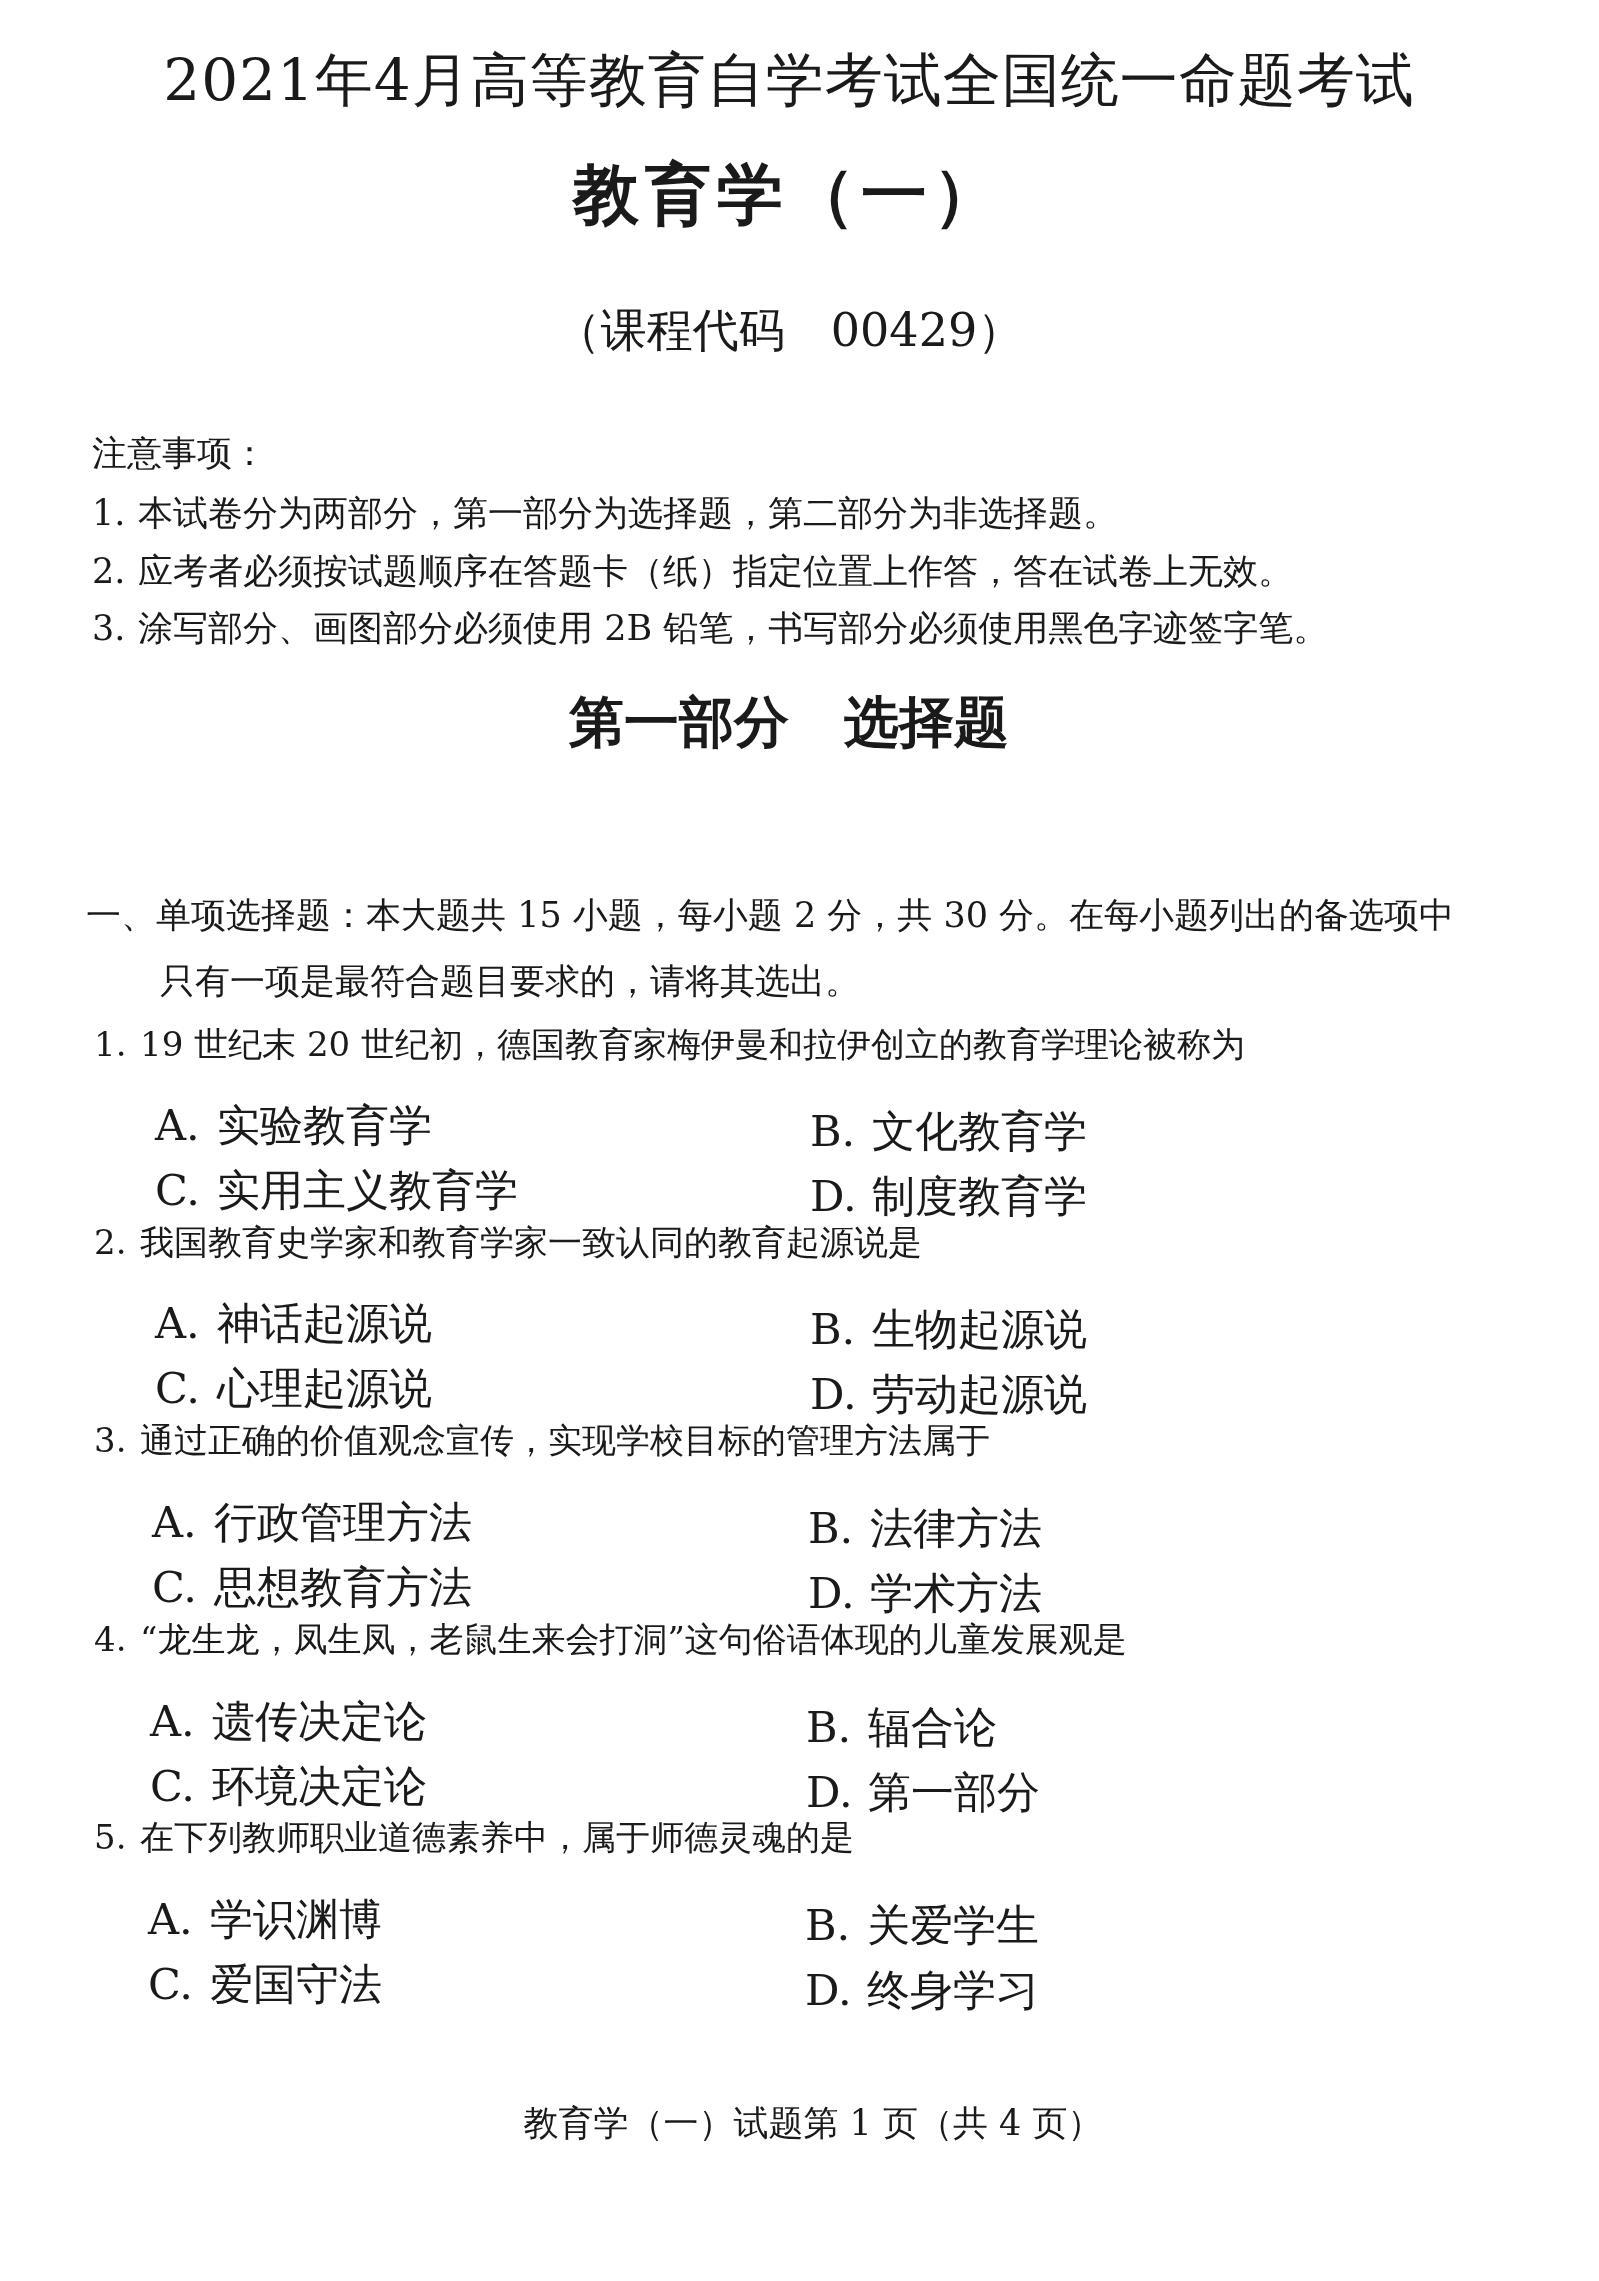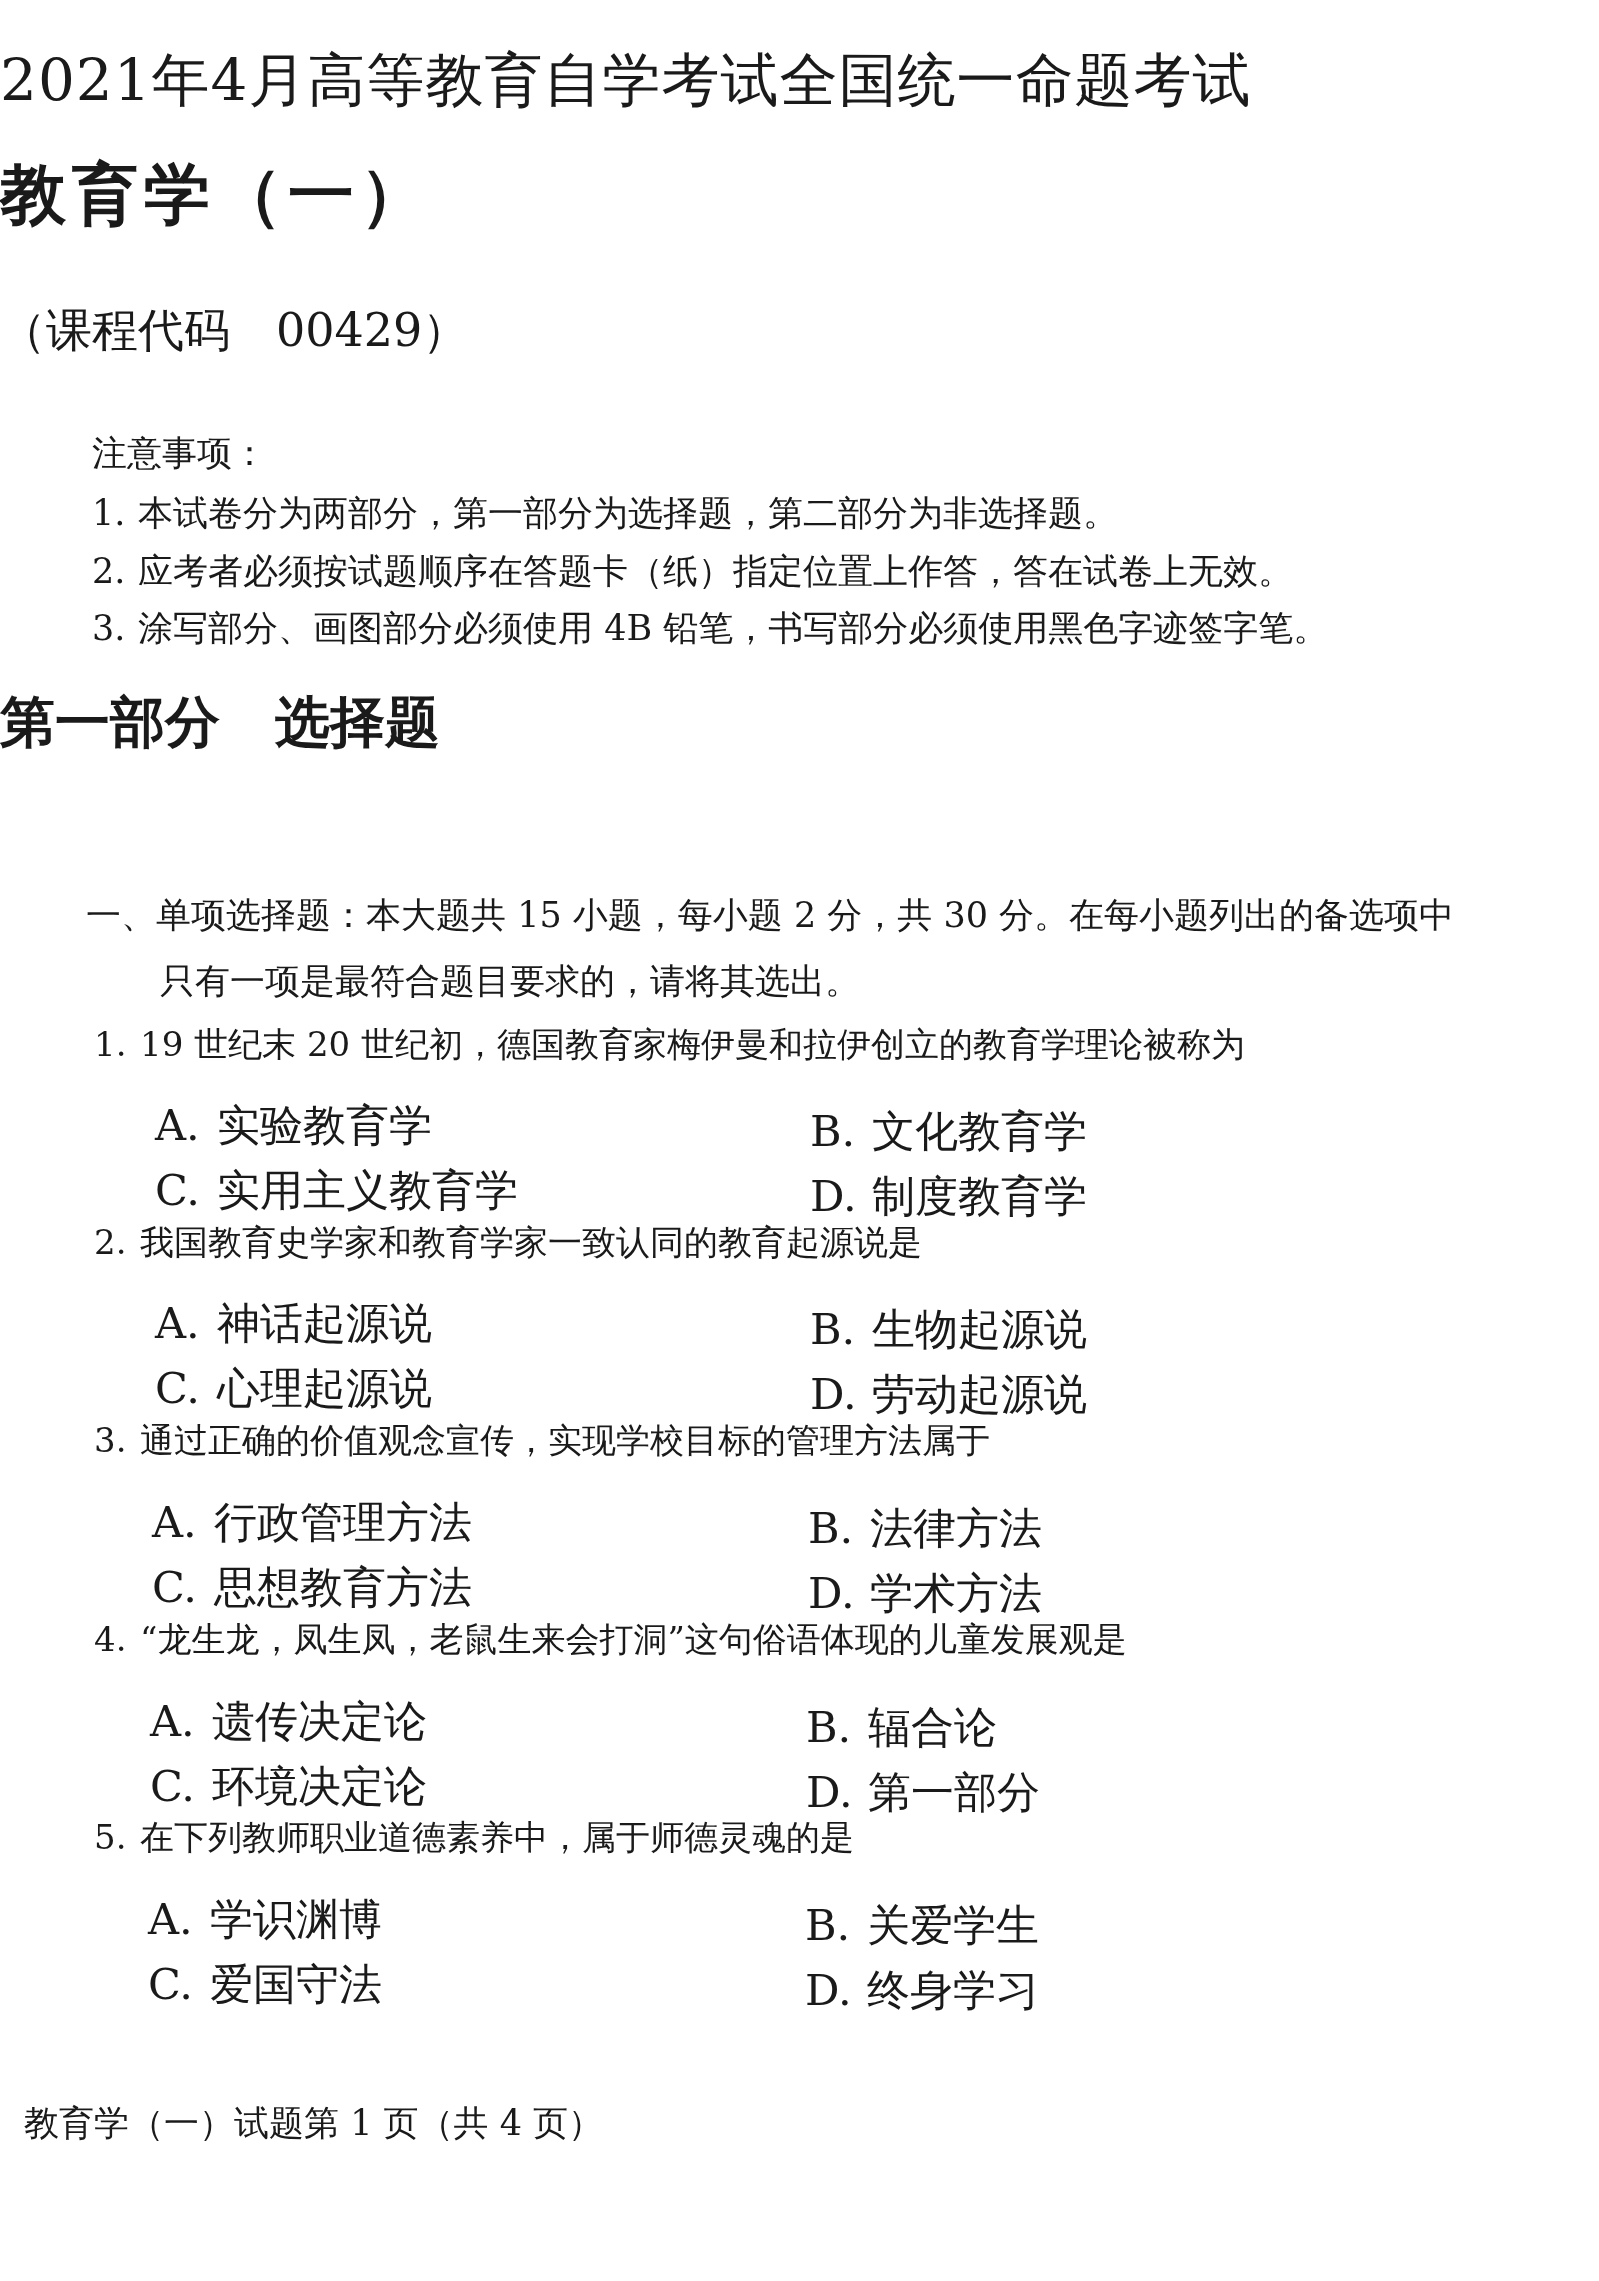--- a/index.html
+++ b/index.html
@@ -2,21 +2,21 @@
 <html><head>
 <meta charset="utf-8">
 <style>
   html, body { margin: 0; padding: 0; background: #ffffff; }
   body {
     width: 1599px; height: 2281px; position: relative; overflow: hidden;
     font-family: "DejaVu Serif", "Liberation Serif", serif;
     color: #1a1a1a;
   }
   .abs { position: absolute; white-space: nowrap; }
-  .center { left: 0; width: 1578px; }
+  .center { left: 0; width: 1578px; text-align: center; }
   .title { top: 42px; font-size: 58px; letter-spacing: 1px; }
   .subtitle { top: 150px; font-size: 66px; font-weight: bold; letter-spacing: 6px; }
   .code { top: 300px; font-size: 46px; }
   .notes-head { left: 92px; top: 430px; font-size: 35px; }
   .note { left: 92px; font-size: 35px; }
   .section-title { top: 686px; font-size: 55px; font-weight: bold; }
   .instr { font-size: 35px; }
   .q { left: 94px; font-size: 34px; }
   .opt { font-size: 43px; margin-top: 10px; }
   .footer { top: 2100px; font-size: 35px; padding-left: 24px; }
@@ -31,21 +31,21 @@
 <div class="abs center code">（课程代码　00429）</div>
 
 <div class="abs notes-head">注意事项：</div>
 <div class="abs note" style="top:490px">
   <span class="num">1.</span><span>本试卷分为两部分，第一部分为选择题，第二部分为非选择题。</span>
 </div>
 <div class="abs note" style="top:548px">
   <span class="num">2.</span><span>应考者必须按试题顺序在答题卡（纸）指定位置上作答，答在试卷上无效。</span>
 </div>
 <div class="abs note" style="top:605px">
-  <span class="num">3.</span><span>涂写部分、画图部分必须使用 4B 铅笔，书写部分必须使用黑色字迹签字笔。</span>
+  <span class="num">3.</span><span>涂写部分、画图部分必须使用 2B 铅笔，书写部分必须使用黑色字迹签字笔。</span>
 </div>
 
 <div class="abs center section-title">第一部分　选择题</div>
 <div class="abs instr" style="left:86px; top:892px">一、单项选择题：本大题共 15 小题，每小题 2 分，共 30 分。在每小题列出的备选项中</div>
 <div class="abs instr" style="left:160px; top:958px">只有一项是最符合题目要求的，请将其选出。</div>
 
 <div class="abs q" style="top:1022px">
   <span class="num">1.</span><span>19 世纪末 20 世纪初，德国教育家梅伊曼和拉伊创立的教育学理论被称为</span>
 </div>
 <div class="abs opt" style="left:155px; top:1087px"><span class="olabel">A.</span><span>实验教育学</span></div>

